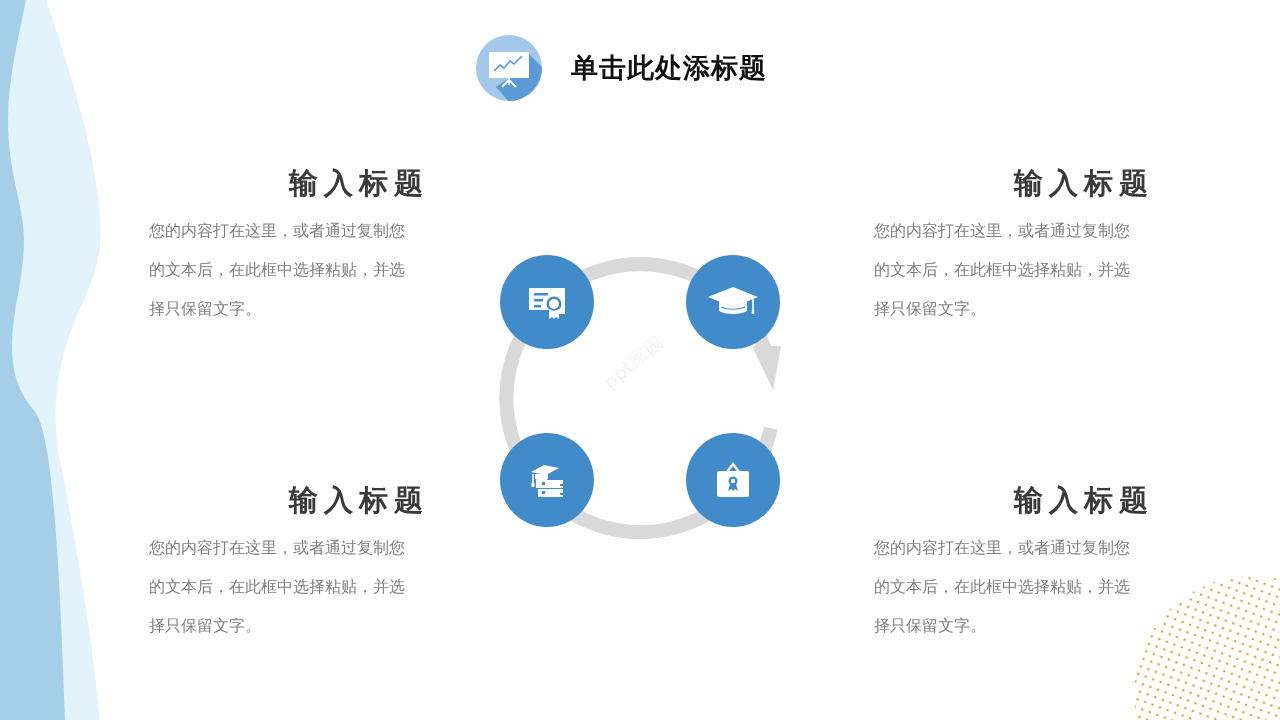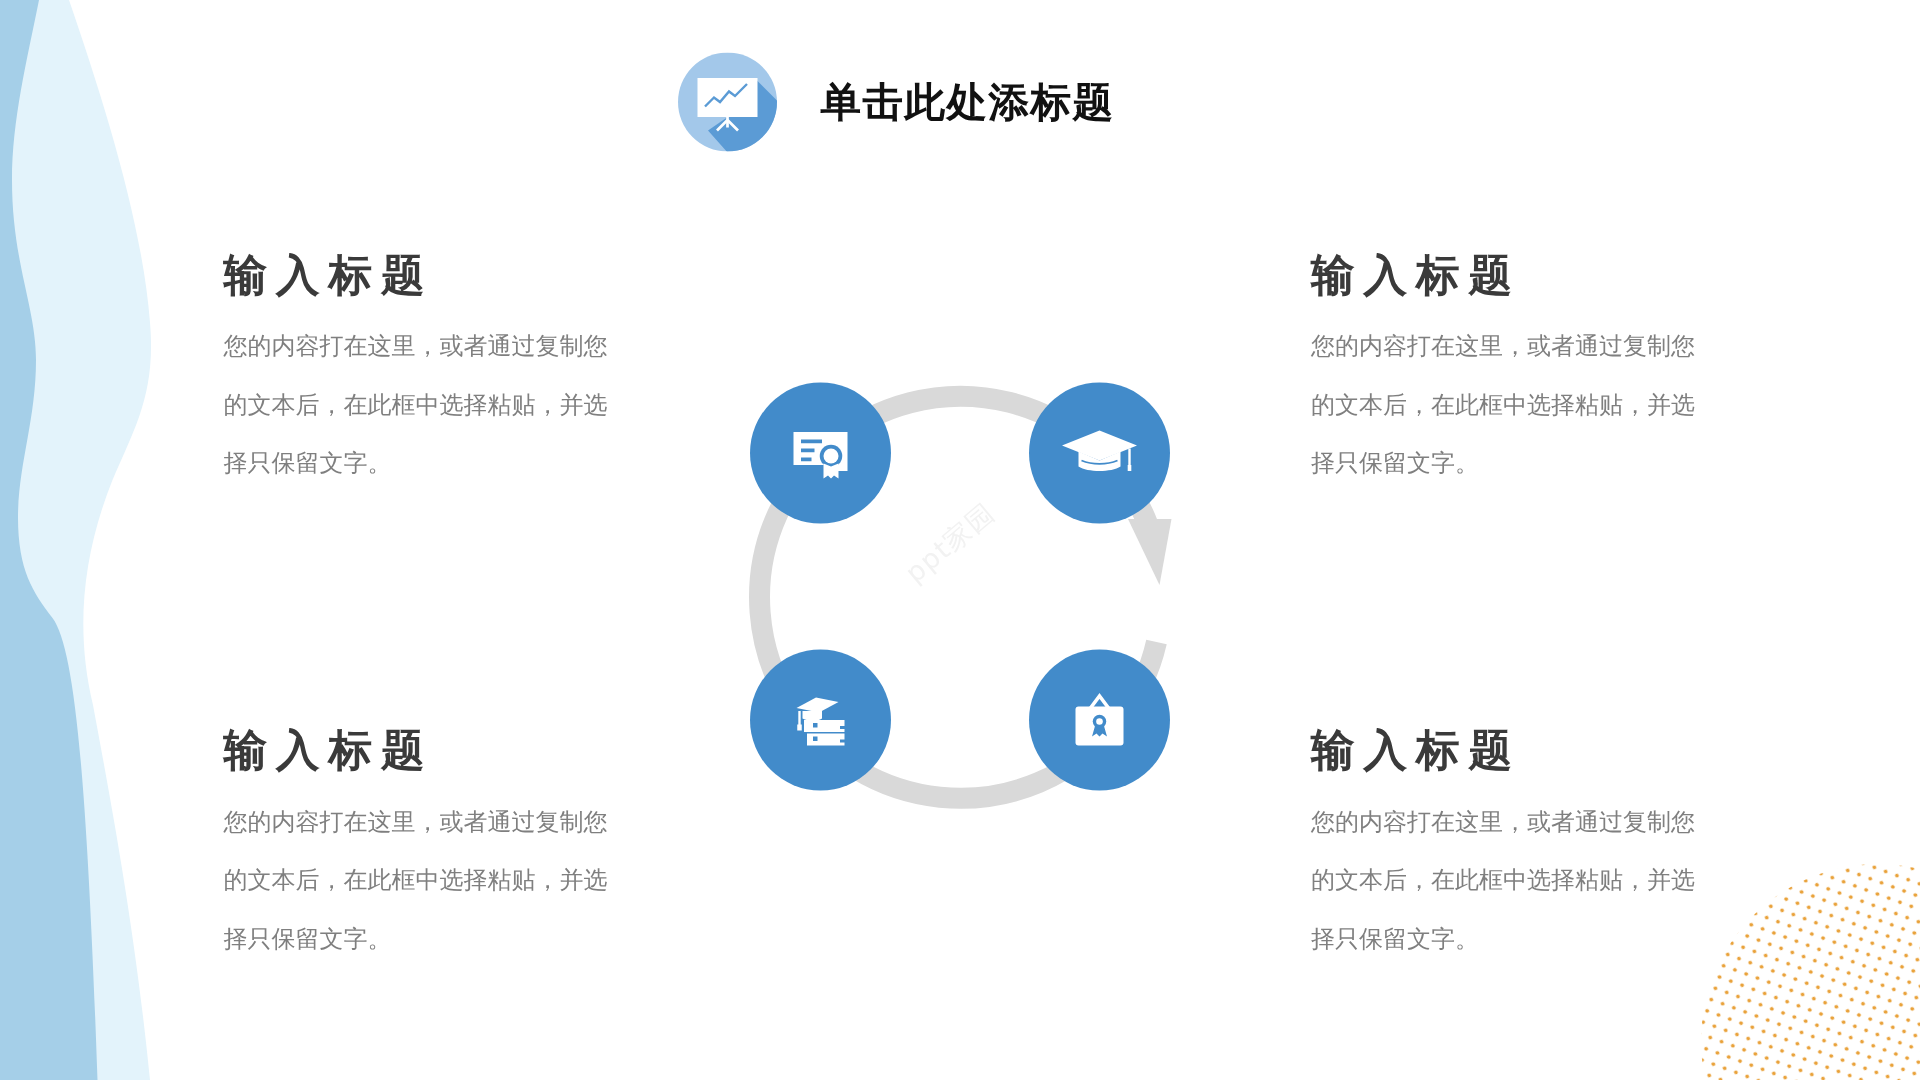--- a/index.html
+++ b/index.html
@@ -1,23 +1,23 @@
 <!DOCTYPE html>
 <html><head>
 <meta charset="utf-8">
 <style>
   * { margin: 0; padding: 0; box-sizing: border-box; }
   html, body { width: 1280px; height: 720px; overflow: hidden; background: #ffffff; }
   body { position: relative; font-family: "DejaVu Sans", "Liberation Sans", sans-serif; }
   .bg-svg { position: absolute; left: 0; top: 0; width: 1280px; height: 720px; }
-  .header { position: absolute; left: 452px; top: 35px; height: 66px; display: flex; align-items: center; }
+  .header { position: absolute; left: 476px; top: 35px; height: 66px; display: flex; align-items: center; }
   .header-icon { width: 66px; height: 66px; }
   .header-title { margin-left: 29px; font-size: 27px; font-weight: bold; color: #111111; letter-spacing: 1px; }
   .block { position: absolute; width: 280px; }
-  .block-title { font-size: 29px; font-weight: bold; color: #3a3a3a; letter-spacing: 6px; line-height: 36px; }
+  .block-title { font-size: 29px; font-weight: bold; color: #3a3a3a; letter-spacing: 6px; line-height: 36px; text-align: right; }
   .block-body { margin-top: 10px; font-size: 16px; color: #7f7f7f; line-height: 39px; width: 268px; }
   .b1 { left: 149px; top: 165px; }
   .b2 { left: 874px; top: 165px; }
   .b3 { left: 149px; top: 482px; }
   .b4 { left: 874px; top: 482px; }
   .cycle { position: absolute; left: 480px; top: 235px; width: 320px; height: 320px; }
   .node { position: absolute; width: 94px; height: 94px; border-radius: 50%; background: #428BCA; display: flex; align-items: center; justify-content: center; }
   .node svg { width: 60px; height: 60px; }
   .n1 { left: 500px; top: 255px; }
   .n2 { left: 686px; top: 255px; }

